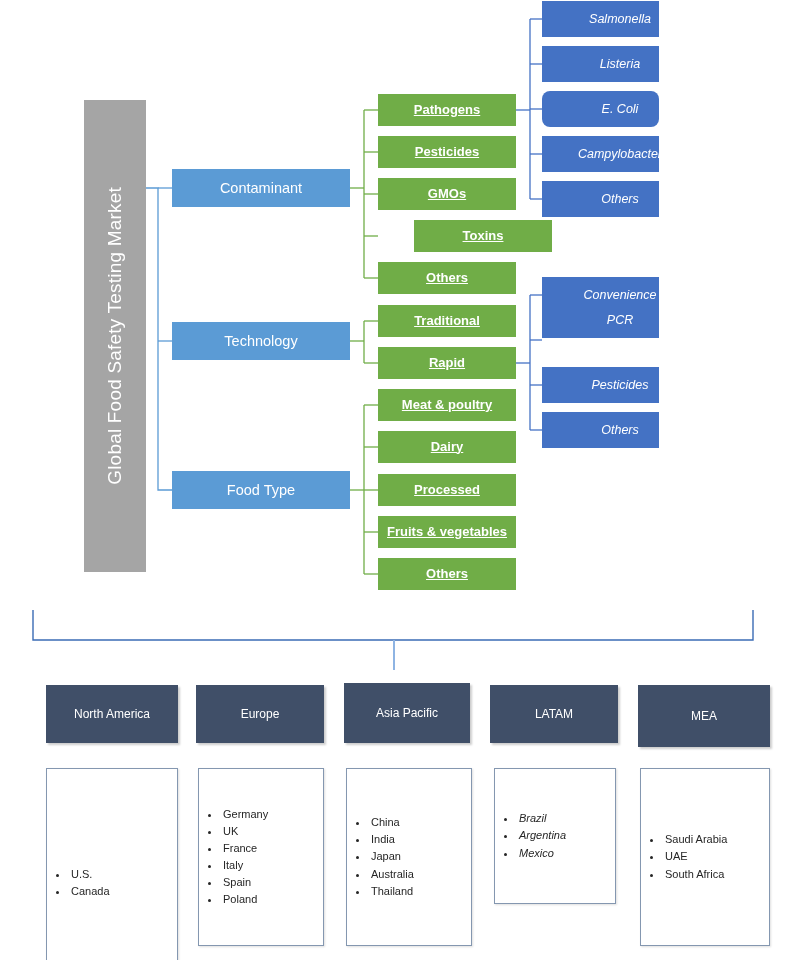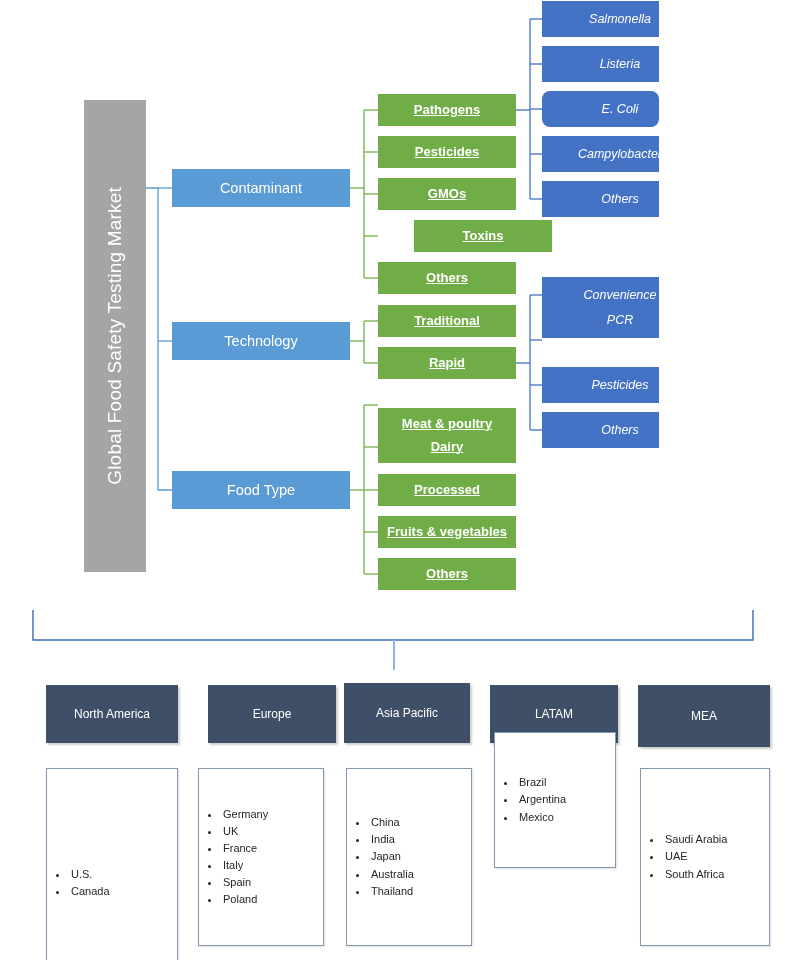--- a/index.html
+++ b/index.html
@@ -156,21 +156,21 @@
     <span>Others</span>
   </div>
 
   <div class="node lvl2" style="top:305px;justify-content:center;">
     <span>Traditional</span>
   </div>
   <div class="node lvl2" style="top:347px;">
     <span>Rapid</span>
   </div>
 
-  <div class="node lvl2" style="top:408px;">
+  <div class="node lvl2" style="top:389px;">
     <span>Meat &amp; poultry</span>
   </div>
   <div class="node lvl2" style="top:431px;">
     <span>Dairy</span>
   </div>
   <div class="node lvl2" style="top:474px;">
     <span>Processed</span>
   </div>
   <div class="node lvl2" style="top:516px;">
     <span>Fruits &amp; vegetables</span>
@@ -204,21 +204,21 @@
   <div class="node lvl3" style="top:367px;">
     <span>Pesticides</span>
   </div>
   <div class="node lvl3" style="top:412px;">
     <span>Others</span>
   </div>
 
   <div class="region-head" style="left:46px;top:685px;width:132px;height:58px;">
     <span>North America</span>
   </div>
-  <div class="region-head" style="left:208px;top:685px;width:128px;height:58px;justify-content:center;">
+  <div class="region-head" style="left:196px;top:685px;width:128px;height:58px;justify-content:center;">
     <span>Europe</span>
   </div>
   <div class="region-head" style="left:344px;top:683px;width:126px;height:60px;">
     <span>Asia Pacific</span>
   </div>
   <div class="region-head" style="left:490px;top:685px;width:128px;height:58px;">
     <span>LATAM</span>
   </div>
   <div class="region-head" style="left:638px;top:685px;width:132px;height:62px;">
     <span>MEA</span>
@@ -245,21 +245,21 @@
   <div class="region-body" style="left:346px;top:768px;width:126px;height:178px;">
     <ul>
       <li>China</li>
       <li>India</li>
       <li>Japan</li>
       <li>Australia</li>
       <li>Thailand</li>
     </ul>
   </div>
 
-  <div class="region-body" style="left:494px;top:732px;width:122px;height:136px;">
+  <div class="region-body" style="left:494px;top:768px;width:122px;height:136px;font-style:italic;">
     <ul>
       <li>Brazil</li>
       <li>Argentina</li>
       <li>Mexico</li>
     </ul>
   </div>
 
   <div class="region-body" style="left:640px;top:768px;width:130px;height:178px;">
     <ul>
       <li>Saudi Arabia</li>

